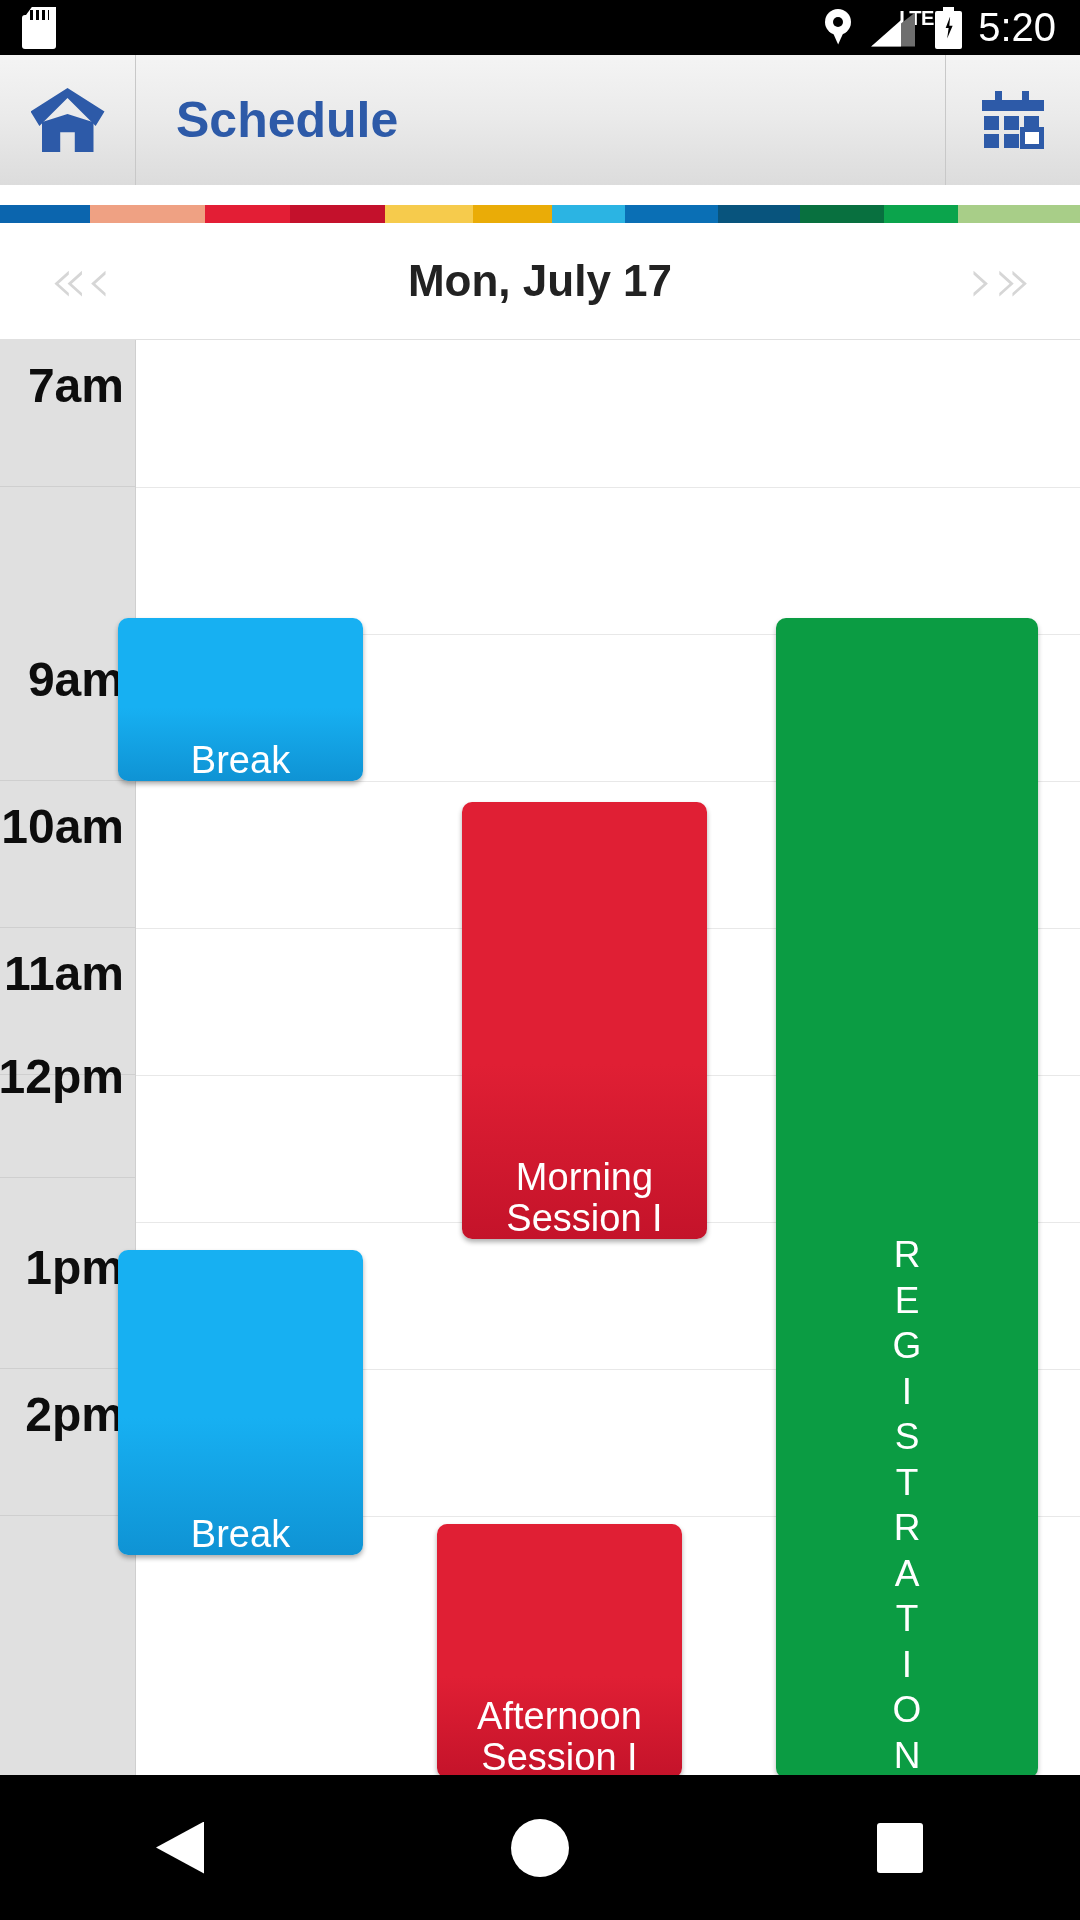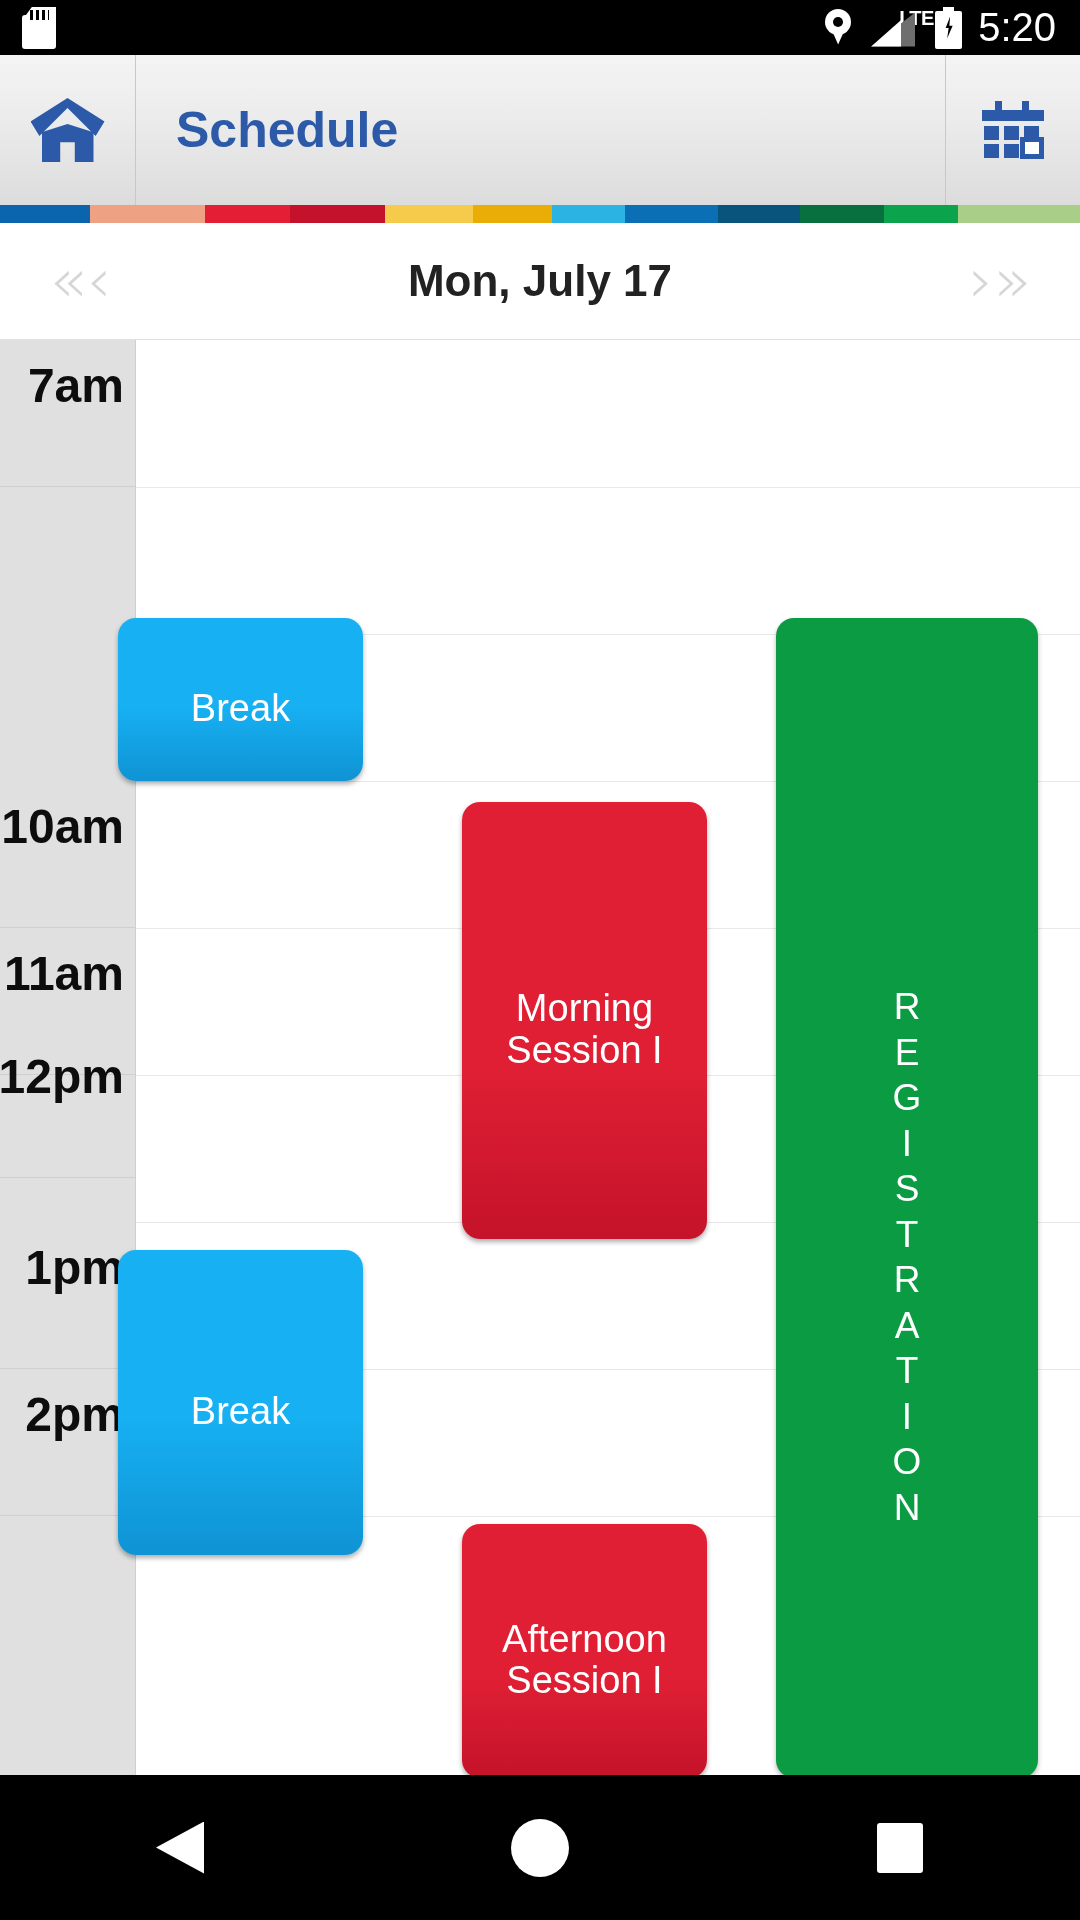--- a/index.html
+++ b/index.html
@@ -76,21 +76,21 @@
     clip-path:polygon(60% 0,15% 52%,45% 52%,30% 100%,85% 42%,52% 42%);
   }
   .clock {
     color:#fff; font-size:40px; font-weight:400;
     font-family:"Liberation Sans", sans-serif; letter-spacing:0px;
   }
 
   
   .app-header {
     position:absolute; top:55px; left:0;
-    width:1080px; height:150px;
+    width:1080px; height:130px;
     background:linear-gradient(to bottom,#f4f4f4 0%,#ebebeb 45%,#dcdcdc 100%);
     display:flex; align-items:stretch;
   }
   .home-btn {
     width:136px; display:flex; align-items:center; justify-content:center;
     border-right:1px solid #c8c8c8;
   }
   .home-icon { width:74px; height:64px; position:relative; }
   .home-icon .roof {
     position:absolute; top:0; left:0; width:74px; height:38px;
@@ -177,23 +177,23 @@
     font-size:48px; font-weight:bold; color:#0d0d0d;
     font-family:"Liberation Sans", sans-serif; white-space:nowrap;
   }
   .grid-lines { position:absolute; top:0; left:136px; width:944px; height:100%; }
   .grid-line {
     position:absolute; left:0; width:944px; height:1px; background:#e8e8e8;
   }
 
   
   .event {
-    position:absolute; border-radius:18px;
+    position:absolute; border-radius:10px;
     box-shadow:0 3px 5px rgba(0,0,0,0.32);
-    display:flex; align-items:center; justify-content:center;
+    display:flex; align-items:flex-end; justify-content:center;
     overflow:hidden;
   }
   .event .label {
     color:#ffffff; text-align:center; font-size:38px; line-height:1.08;
     font-family:"Liberation Sans", sans-serif; padding:18px 10px 0 10px;
     font-weight:400;
   }
   .event.blue { background:linear-gradient(to bottom,#17b0f2 0%,#17b0f2 55%,#0f93d4 100%); }
   .event.red  { background:linear-gradient(to bottom,#e01f34 0%,#e01f34 60%,#c4132a 100%); }
   .event.green{ background:#0b9c43; box-shadow:0 3px 5px rgba(0,0,0,0.28); }
@@ -289,20 +289,23 @@
 <div class="date-nav">
   <div class="chev-btn">«‹</div>
   <div class="date-label">Mon, July 17</div>
   <div class="chev-btn">›»</div>
 </div>
 
 <div class="schedule">
   <div class="time-col" id="time-col">
       <div class="time-slot" style="top: 0px;">
         <span>7am</span>
+      </div>
+      <div class="time-slot" style="top: 294px;">
+        <span>9am</span>
       </div>
       <div class="time-slot" style="top: 441px;">
         <span>10am</span>
       </div>
       <div class="time-slot" style="top: 588px;">
         <span>11am</span>
       </div>
       <div class="time-slot" style="top: 691px;">
         <span>12pm</span>
       </div>
@@ -342,21 +345,21 @@
           <span>A</span>
           <span>T</span>
           <span>I</span>
           <span>O</span>
           <span>N</span>
         </div>
       </div>
       <div class="event blue" style="left: 118px; top: 910px; width: 245px; height: 305px;">
         <div class="label">Break</div>
       </div>
-      <div class="event red" style="left: 462px; top: 1184px; width: 245px; height: 254px;">
+      <div class="event red" style="left: 437px; top: 1184px; width: 245px; height: 254px;">
         <div class="label">Afternoon<br>Session I</div>
       </div>
     </div>
 </div>
 
 <div class="nav-bar">
   <div class="nav-slot">
     <div class="nav-back"></div>
   </div>
   <div class="nav-slot">

